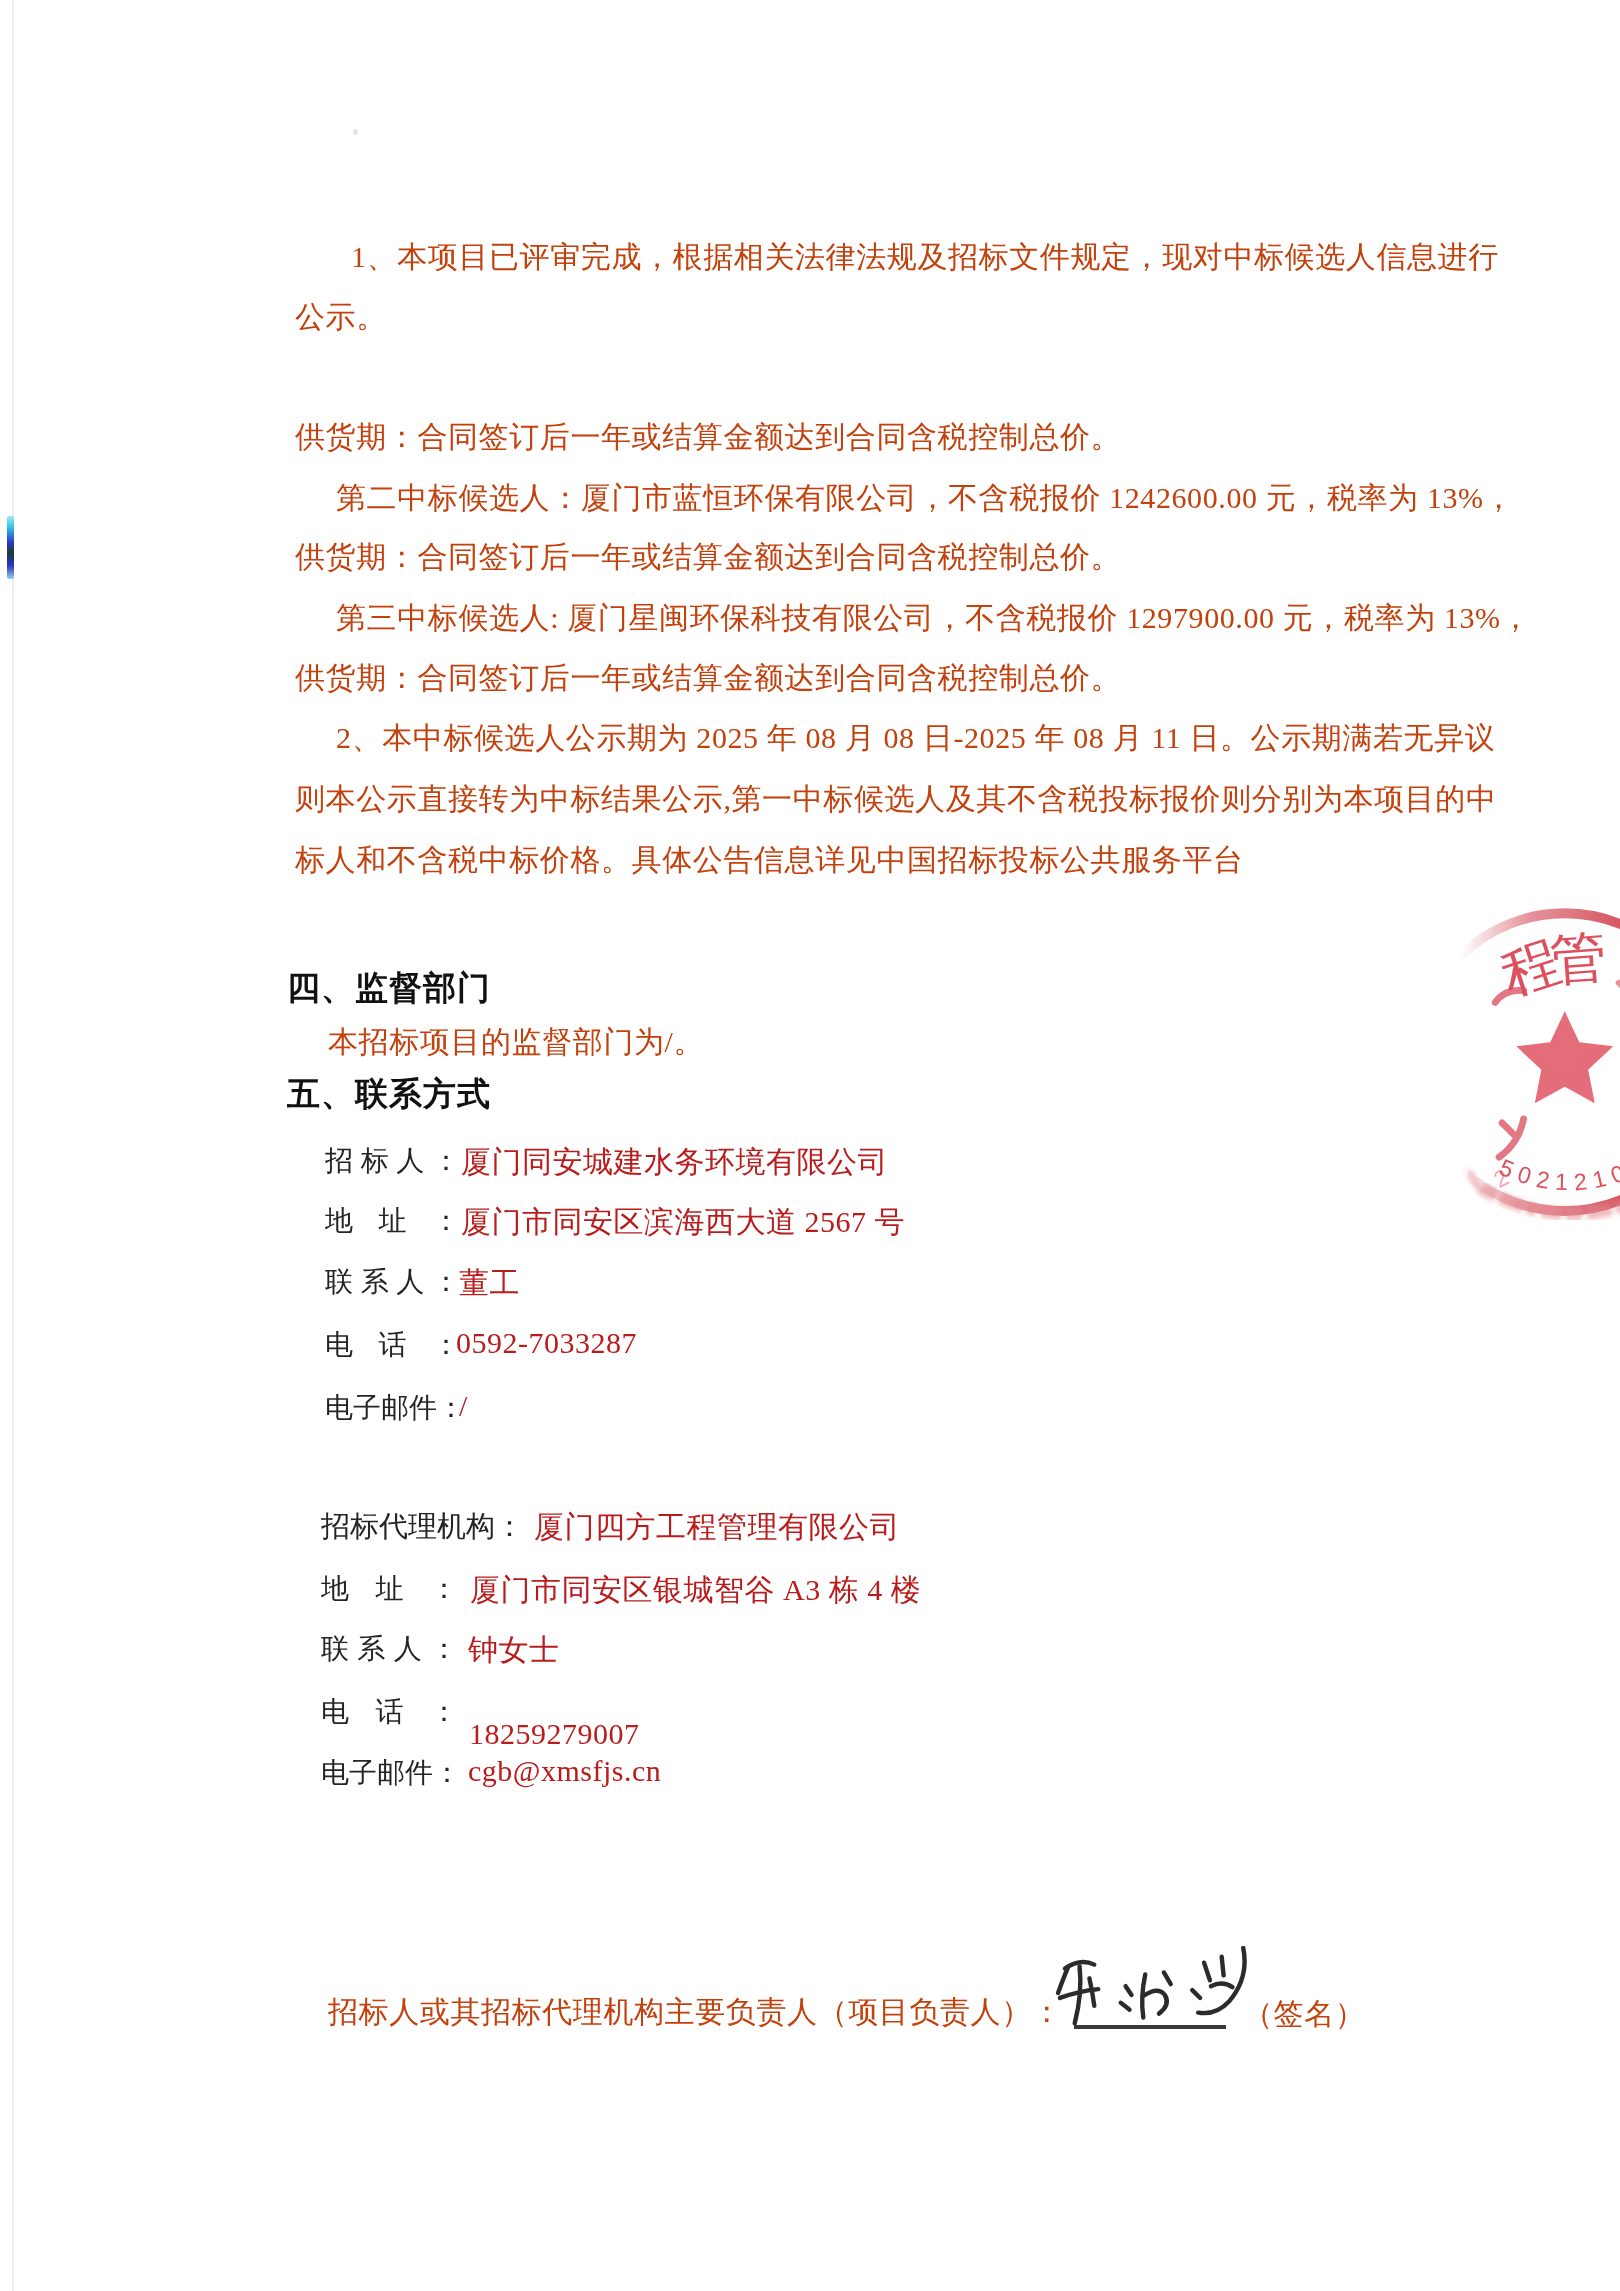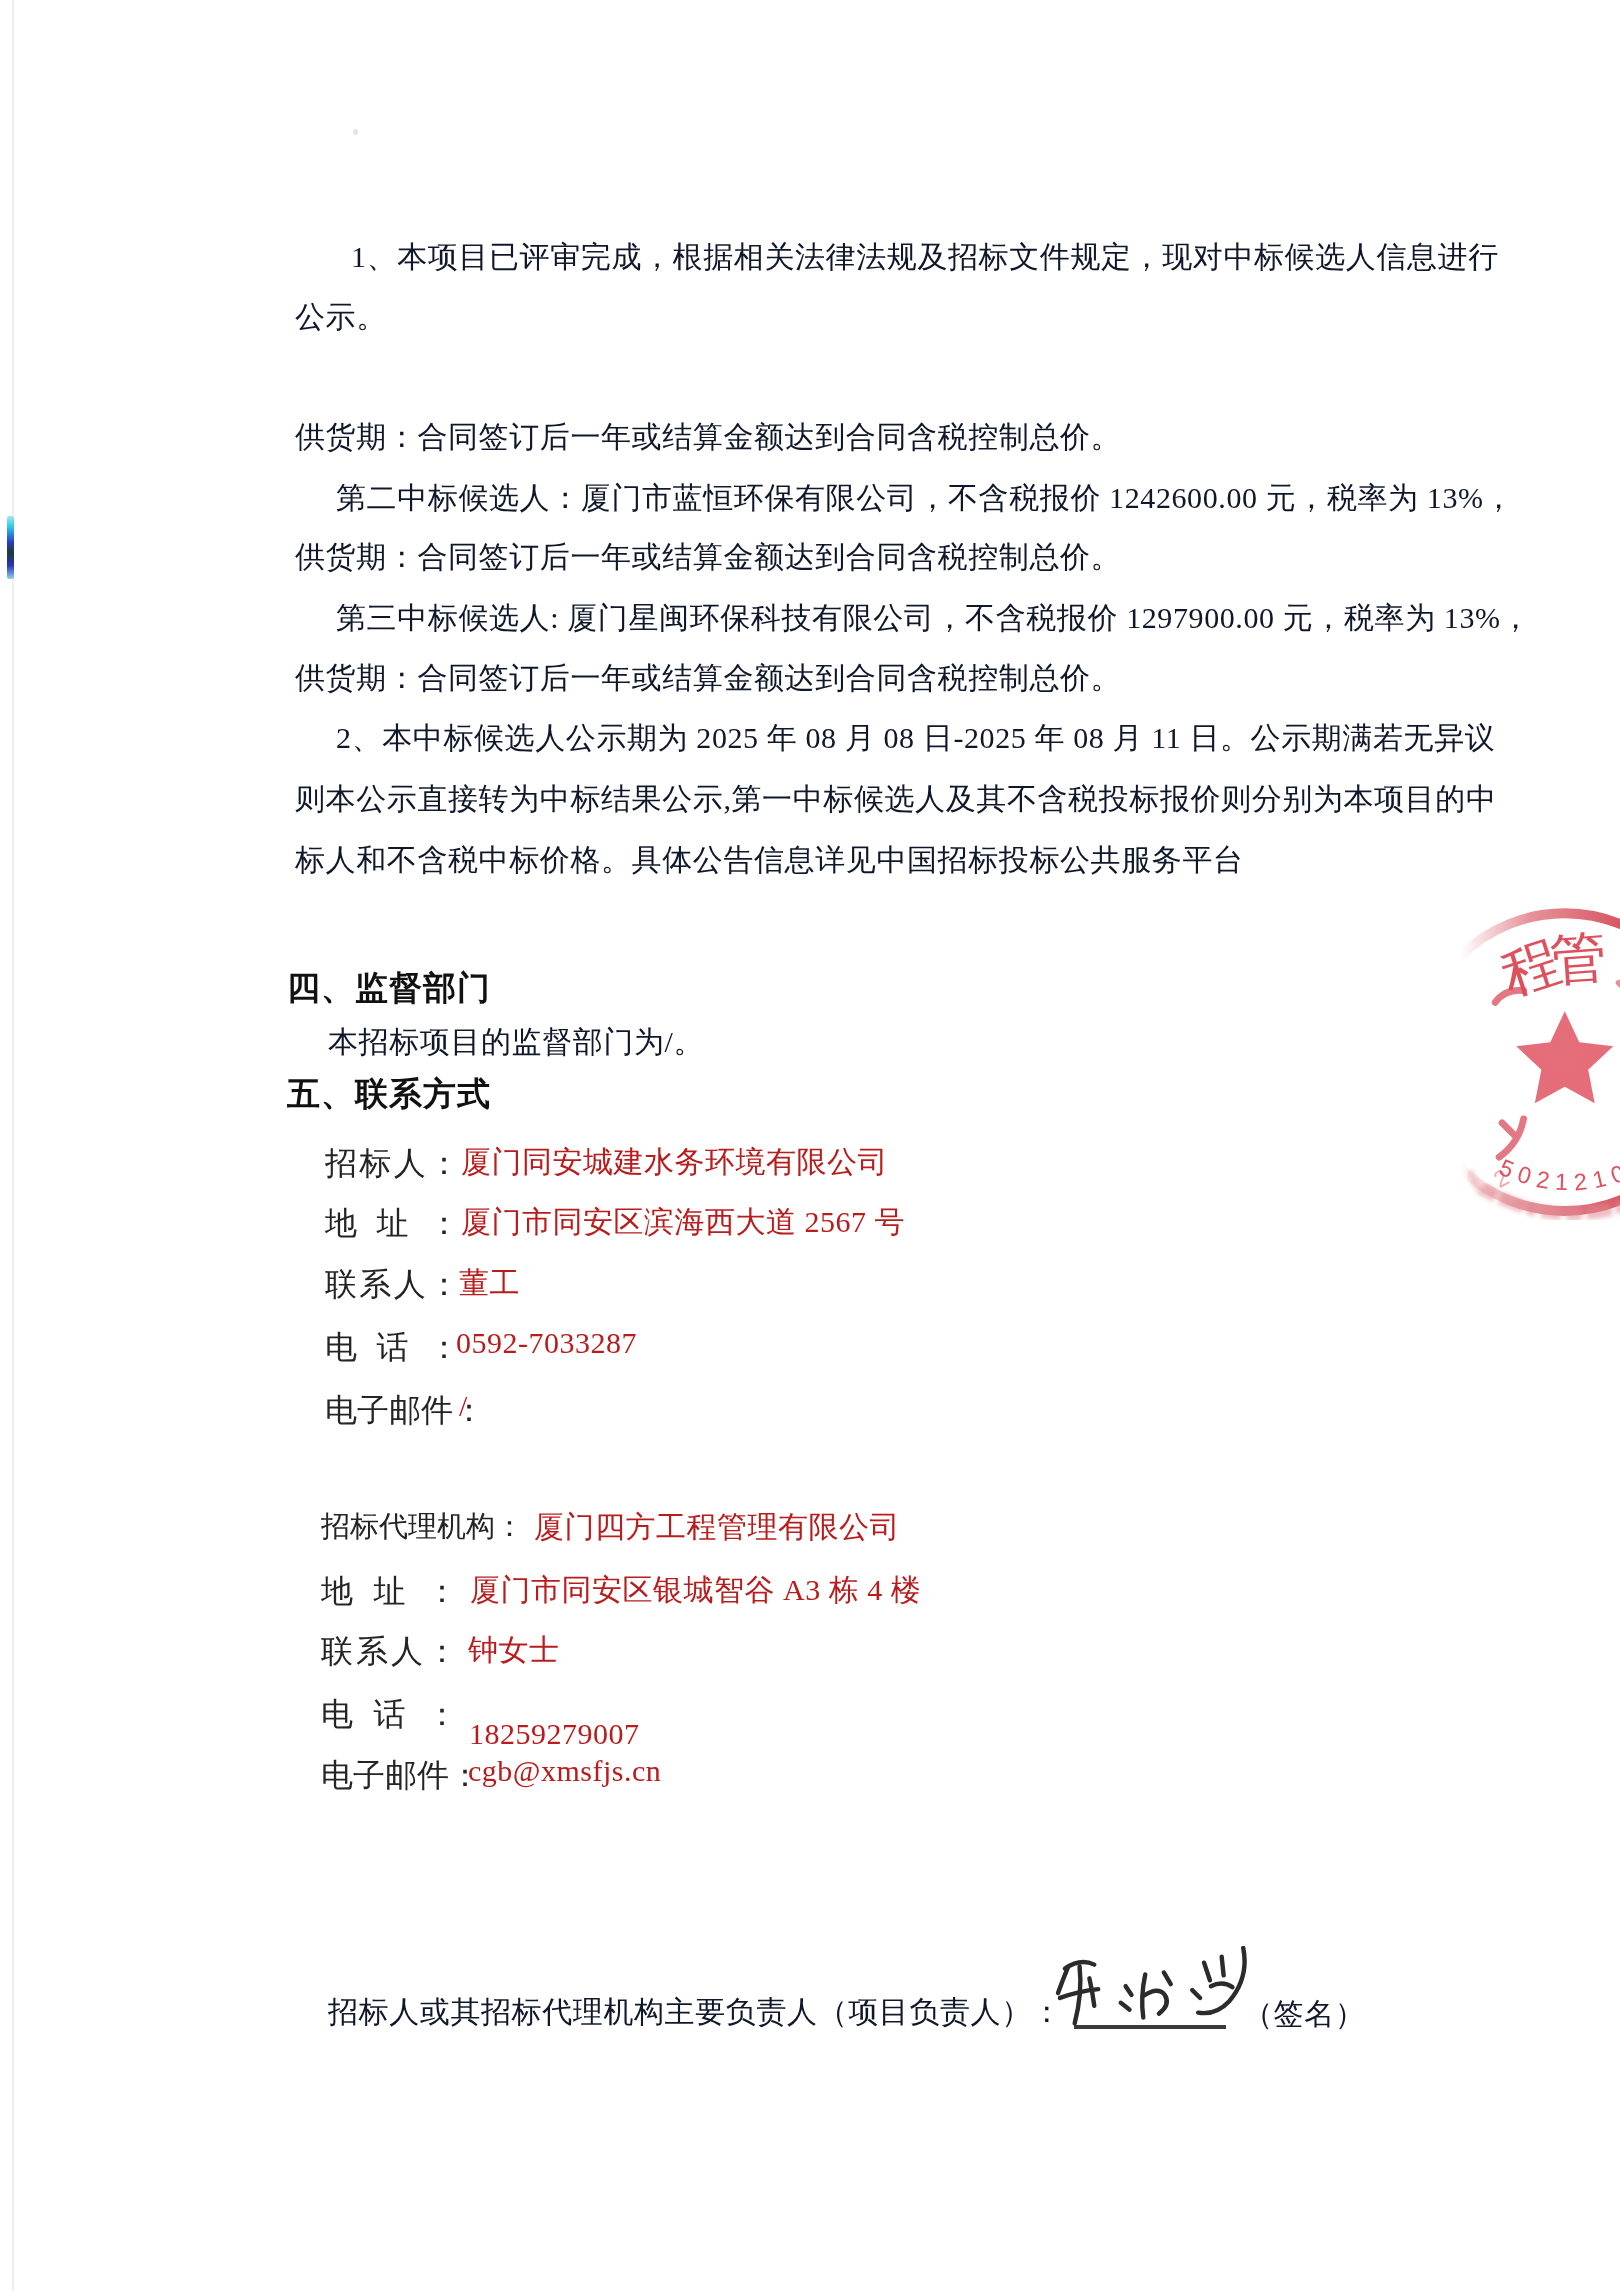--- a/index.html
+++ b/index.html
@@ -11,34 +11,34 @@
     overflow:hidden;
     font-family:"Liberation Serif","DejaVu Serif",serif;
     color:#1f1f1f;
   }
   .bline{
     position:absolute;
     font-size:30px;
     line-height:1.15;
     letter-spacing:0.6px;
     white-space:pre;
-    color:#0f172a;
+    color:#c2410c;
   }
   .hd{
     position:absolute;
     font-family:"Liberation Sans","DejaVu Sans",sans-serif;
     font-weight:700;
     font-size:33px;
     letter-spacing:1px;
     white-space:pre;
     color:#111;
   }
   .crow-label{
     position:absolute;
-    font-size:32px;
+    font-size:28px;
     white-space:pre;
     color:#242424;
   }
   .jlbl{
     display:inline-block;
     width:135px;
     text-align:justify;
     text-align-last:justify;
   }
   .crow-value{

